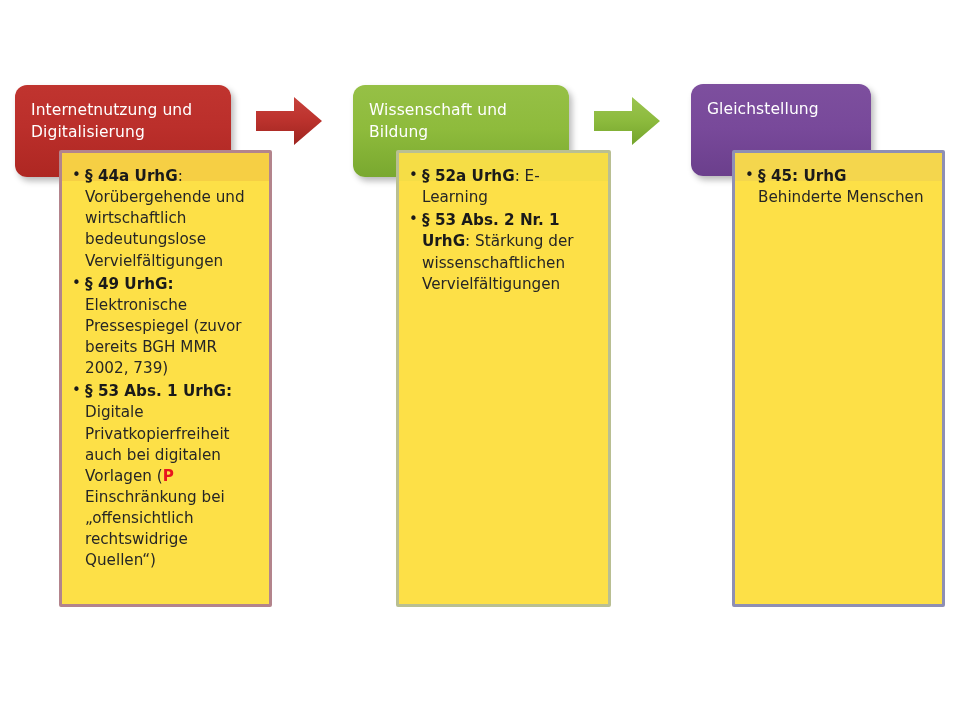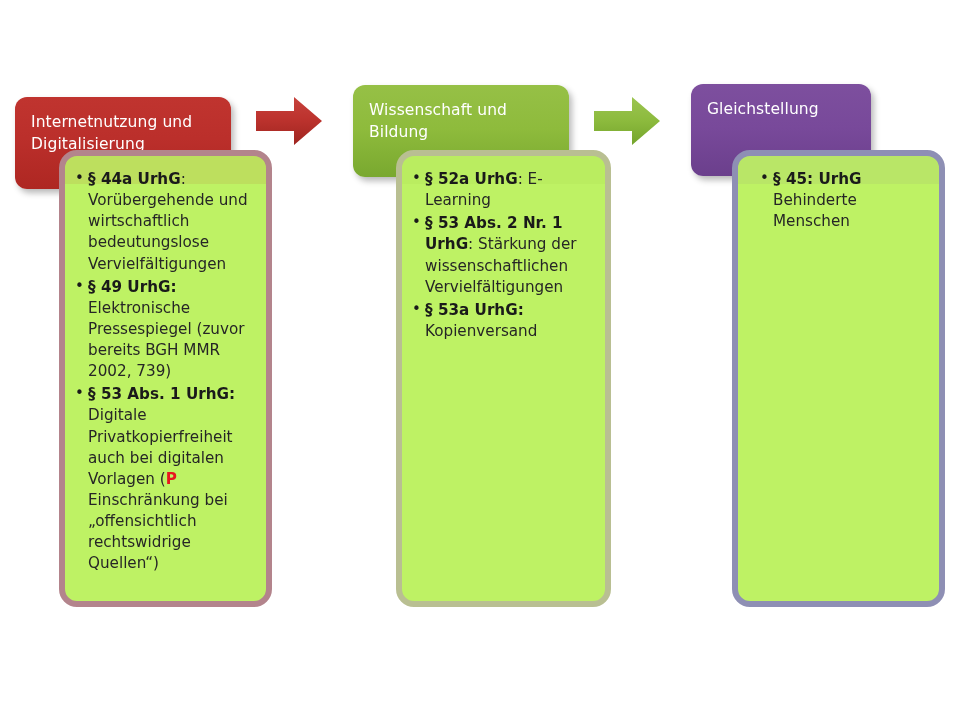--- a/index.html
+++ b/index.html
@@ -36,21 +36,20 @@
     z-index: 3;
   }
   .header-box .hdr-text {
     display: block;
     white-space: pre-line;
   }
 
   .hdr-red {
     left: 15px;  top: 85px;  width: 216px; height: 92px;
     background: linear-gradient(180deg,#c0342f 0%,#bb2f2b 45%,#ae2722 100%);
-    margin-top: 12px;
   }
   .hdr-green {
     left: 353px; top: 85px;  width: 216px; height: 92px;
     background: linear-gradient(180deg,#96c046 0%,#8ebb3c 48%,#79a82f 100%);
   }
   .hdr-purple {
     left: 691px; top: 84px;  width: 180px; height: 92px;
     background: linear-gradient(180deg,#7d4f9e 0%,#78499a 48%,#6b3f8c 100%);
   }
 
@@ -61,30 +60,30 @@
     width: 70px;
     height: 56px;
     z-index: 2;
   }
   .arrow-red   { left: 254px; }
   .arrow-green { left: 592px; }
 
   
   .body-card {
     position: absolute;
-    background: #bef264;
-    border-radius: 18px;
-    border: 6px solid #7f1d1d;
+    background: #fde047;
+    border-radius: 2px;
+    border: 3px solid #7f1d1d;
     box-sizing: border-box;
     z-index: 4;
     overflow: hidden;
   }
   .card-red    { left: 59px;  top: 150px; width: 213px; height: 457px; border-color: #b3848c; }
   .card-green  { left: 396px; top: 150px; width: 215px; height: 457px; border-color: #b9bf92; }
-  .card-purple { left: 732px; top: 150px; width: 213px; height: 457px; border-color: #8e8fb4; padding-left: 12px; }
+  .card-purple { left: 732px; top: 150px; width: 213px; height: 457px; border-color: #8e8fb4; }
 
   
   .card-tint {
     position: absolute;
     left: 0;
     top: 0;
     width: 100%;
     height: 28px;
     z-index: 1;
     pointer-events: none;
@@ -172,21 +171,20 @@
       </linearGradient>
     </defs>
     <path d="M2,18 L40,18 L40,4 L68,28 L40,52 L40,38 L2,38 Z" fill="url(#gradGreenArrow)"></path>
   </svg>
 
   <div class="body-card card-green">
     <div class="card-tint"></div>
     <ul class="bullet-list">
       <li class="bullet-item"><span class="lead">§ 52a UrhG</span><span class="rest">: E-Learning</span></li>
       <li class="bullet-item"><span class="lead">§ 53 Abs. 2 Nr. 1 UrhG</span><span class="rest">:  Stärkung der wissenschaftlichen Vervielfältigungen</span></li>
-      <li class="bullet-item"><span class="lead">§ 53a UrhG:</span><span class="rest"> Kopienversand</span></li>
     </ul>
   </div>
 
   <div class="header-box hdr-purple">
     <span class="hdr-text">Gleichstellung</span>
   </div>
 
   <div class="body-card card-purple">
     <div class="card-tint"></div>
     <ul class="bullet-list">

